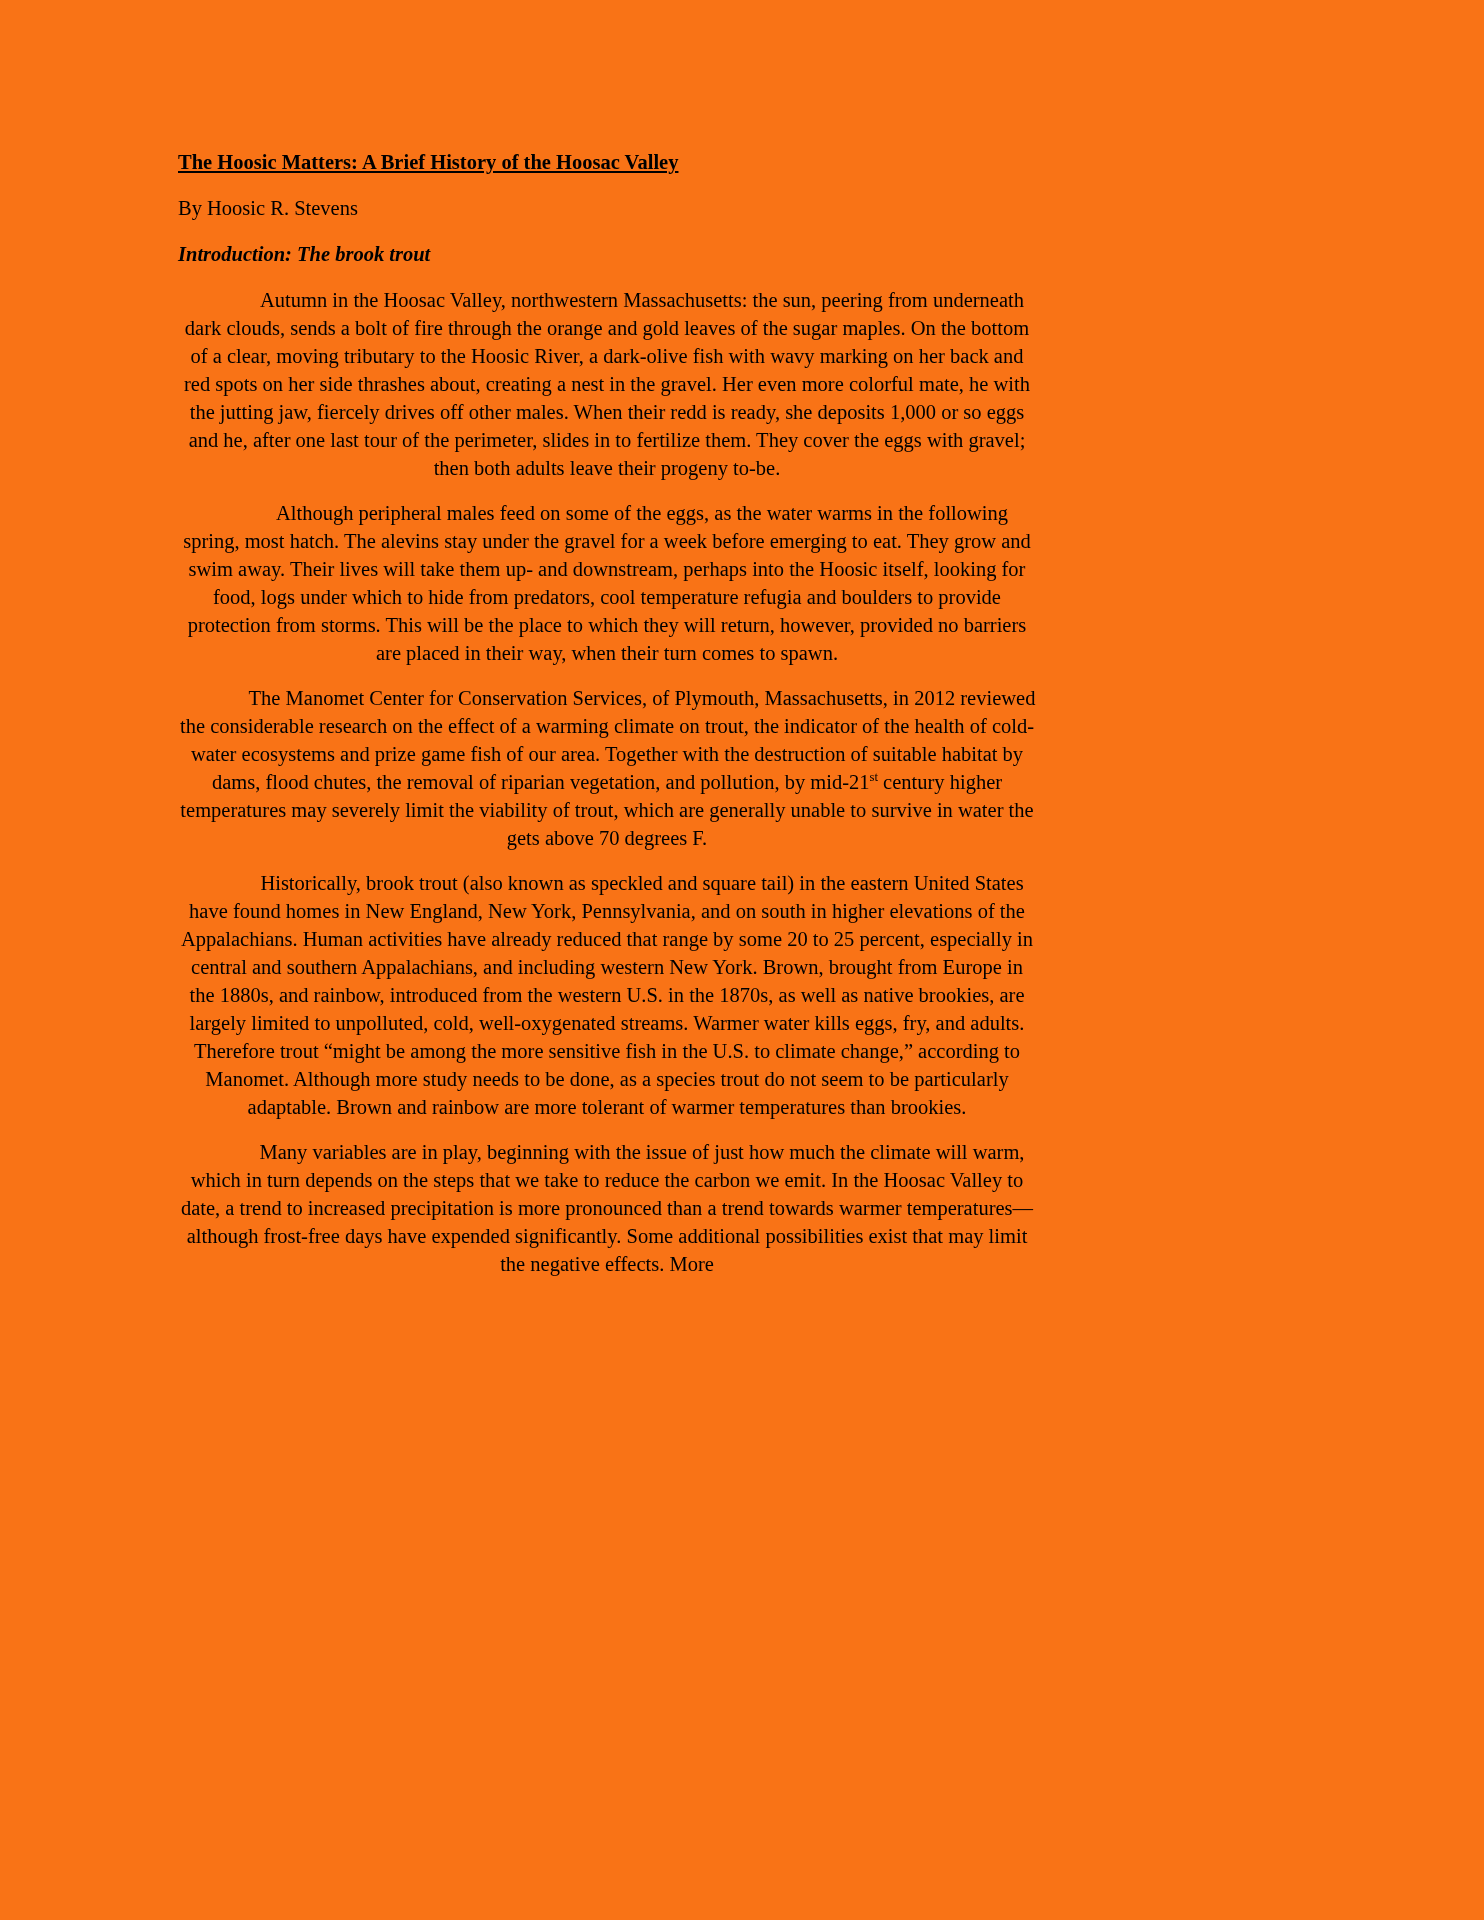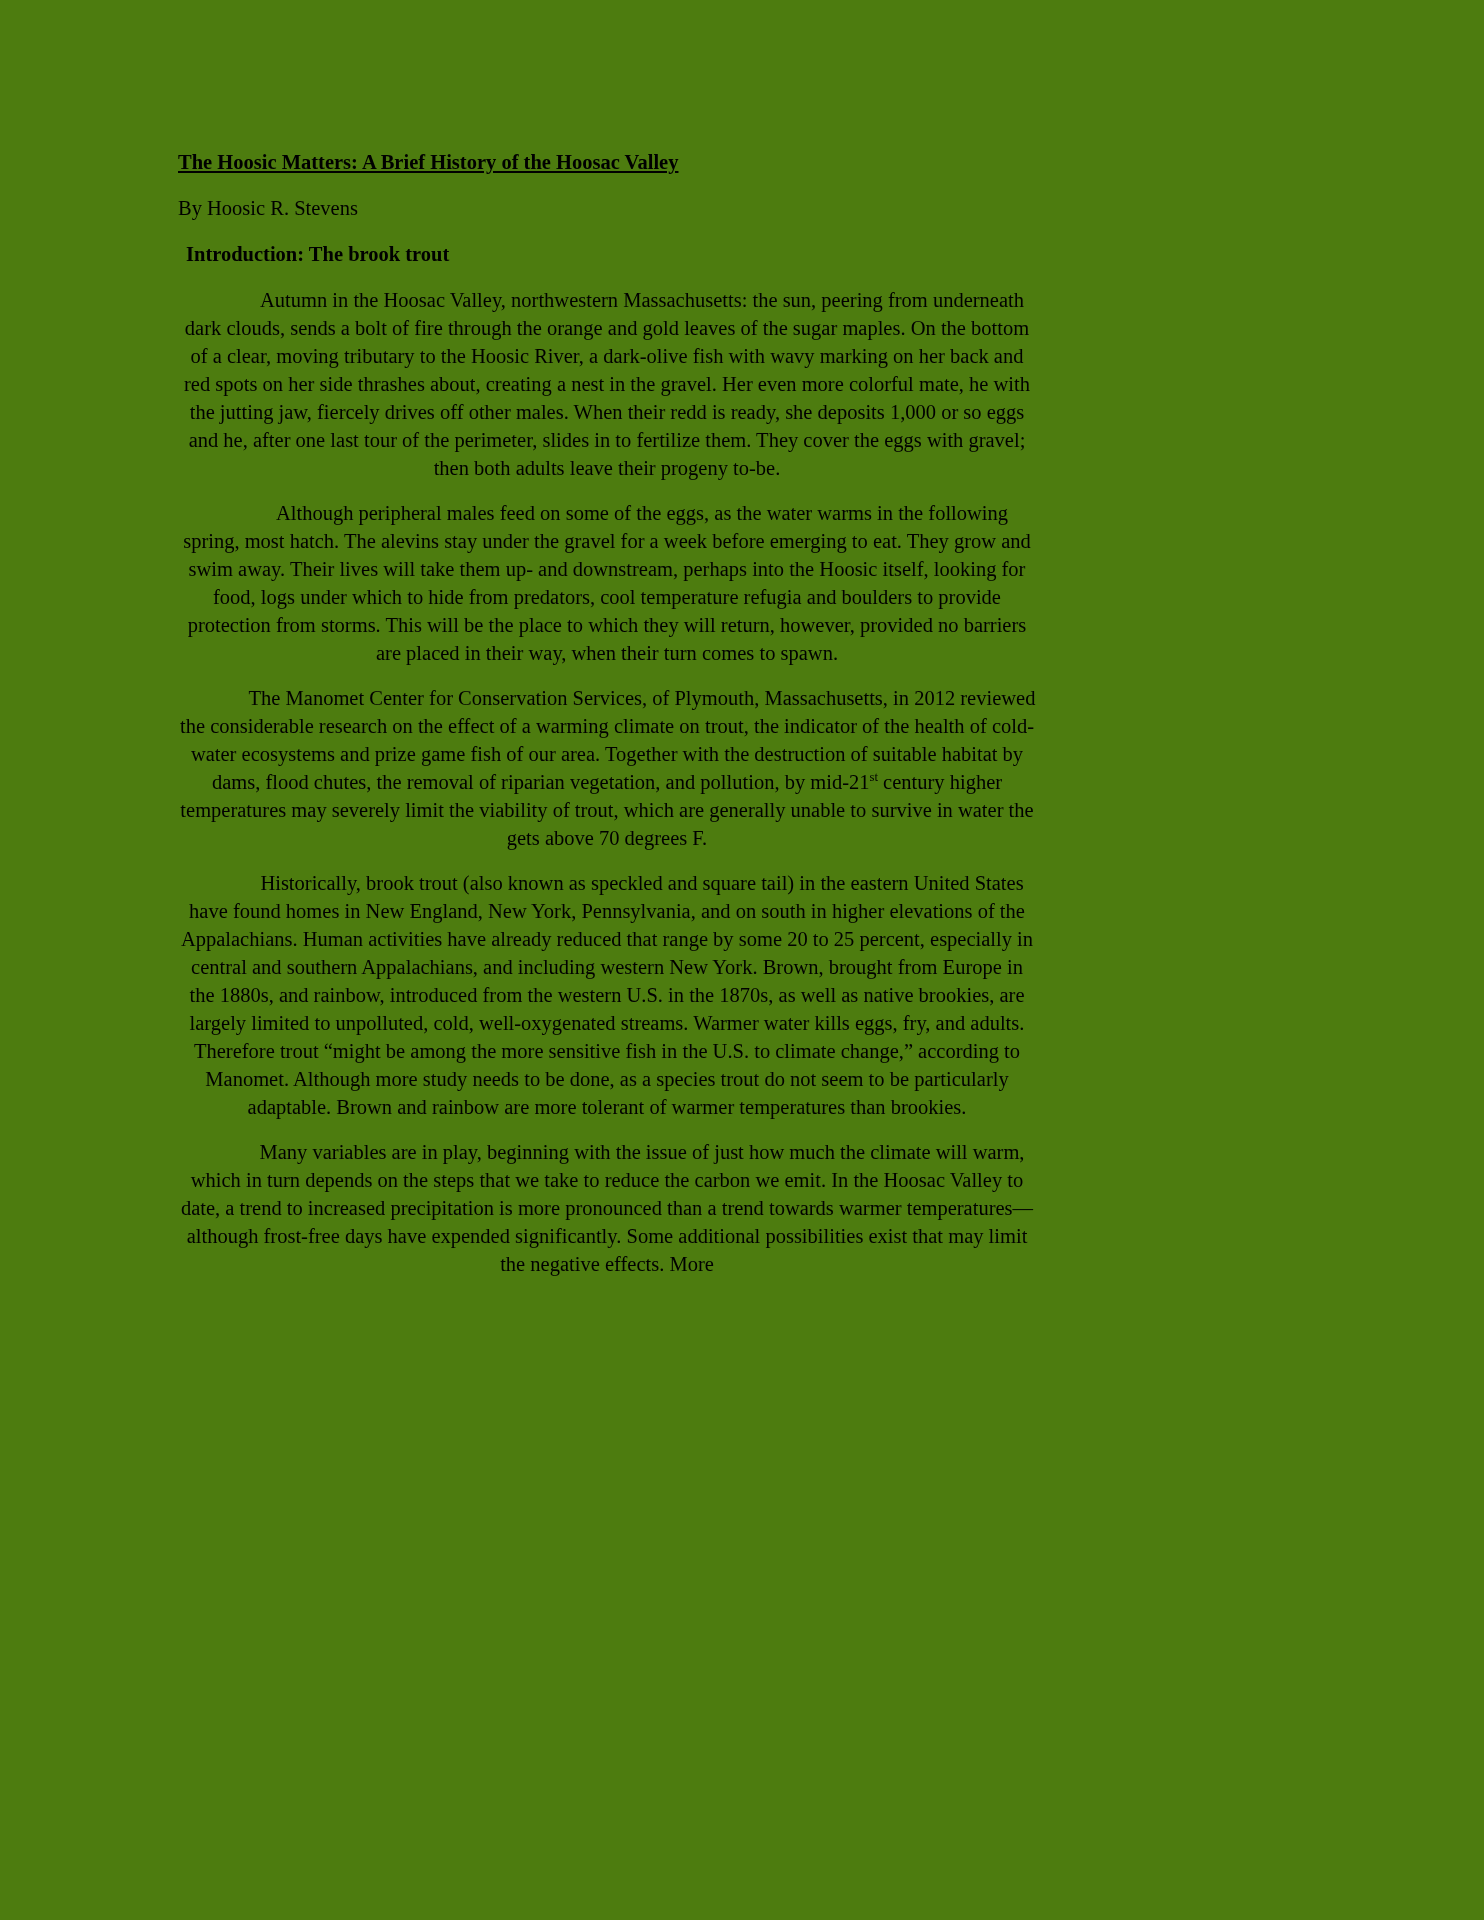--- a/index.html
+++ b/index.html
@@ -12,43 +12,44 @@
     min-height: 1920px;
     font-family: "Liberation Serif", "DejaVu Serif", serif;
     color: #000000;
     -webkit-font-smoothing: antialiased;
   }
   .page {
     box-sizing: border-box;
     width: 1484px;
     min-height: 1920px;
     padding: 148px 0 0 178px;
-    background: #4d7c0f;
+    background: #f97316;
     overflow: hidden;
   }
   .content {
     width: 858px;
     font-size: 20.5px;
     line-height: 28px;
   }
   .doc-title {
     font-weight: bold;
     text-decoration: underline;
     margin: 0 0 18px 0;
     font-size: 20.5px;
     line-height: 28px;
   }
   .byline {
     margin: 0 0 18px 0;
   }
   .section-heading {
     font-weight: bold;
-    margin: 0 0 18px 8px;
+    margin: 0 0 18px 0;
     font-size: 20.5px;
     line-height: 28px;
+    font-style: italic;
   }
   p.body-para {
     margin: 0 0 17px 0;
     text-indent: 70px;
     text-align: center;
   }
   p.body-para:last-child {
     margin-bottom: 0;
   }
   sup {

